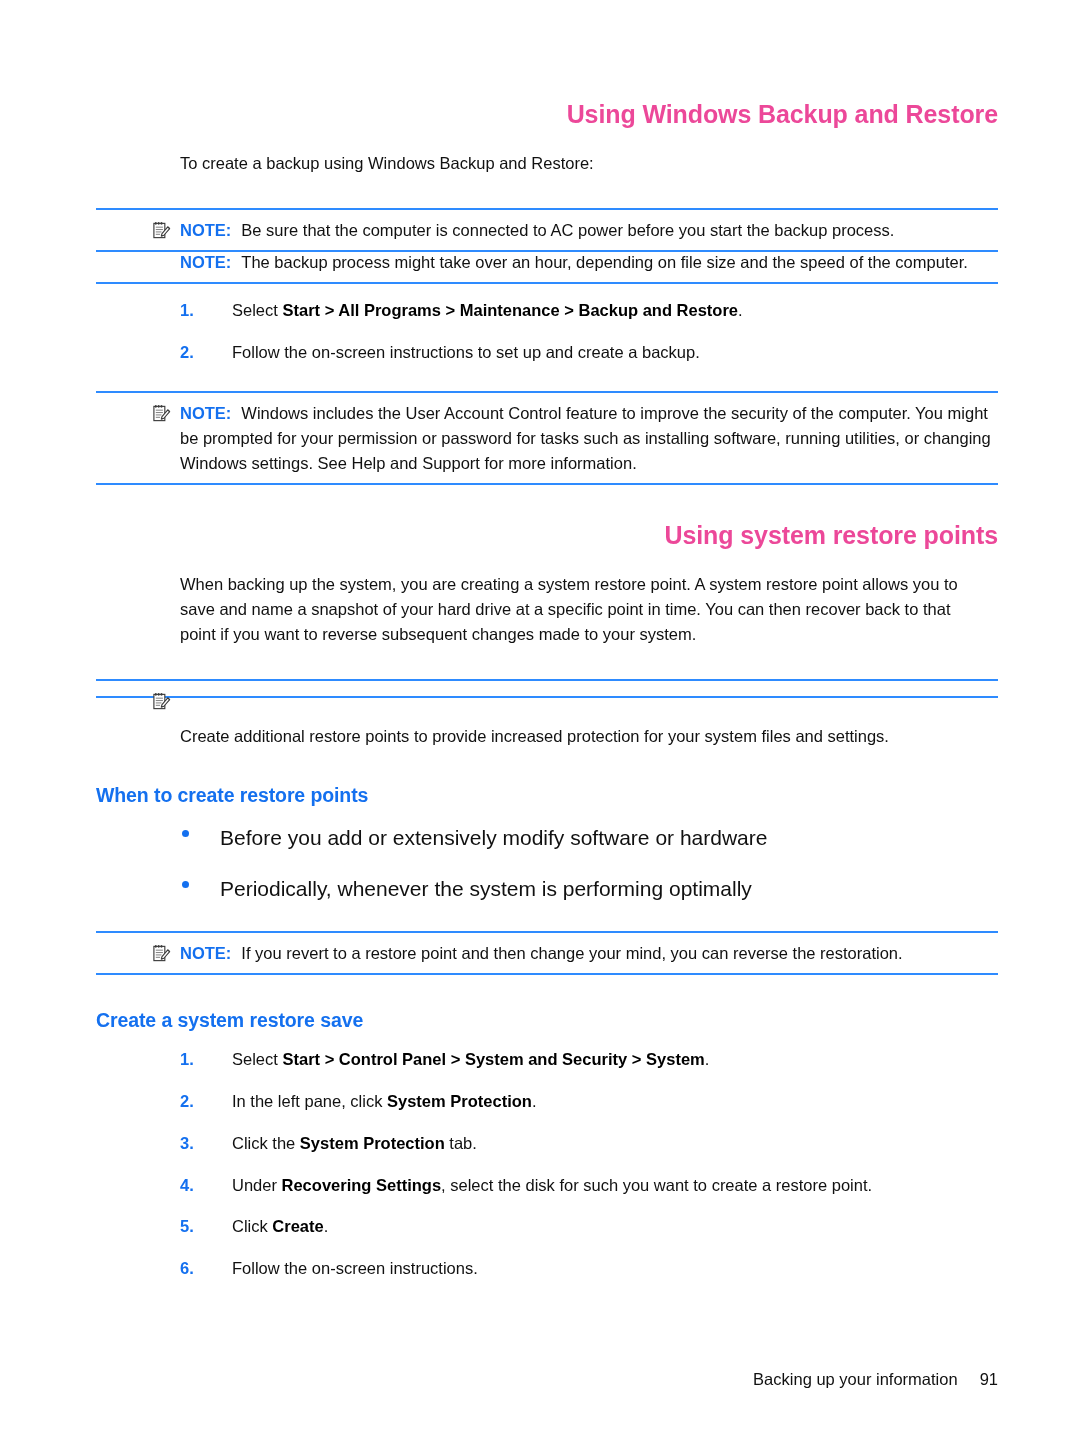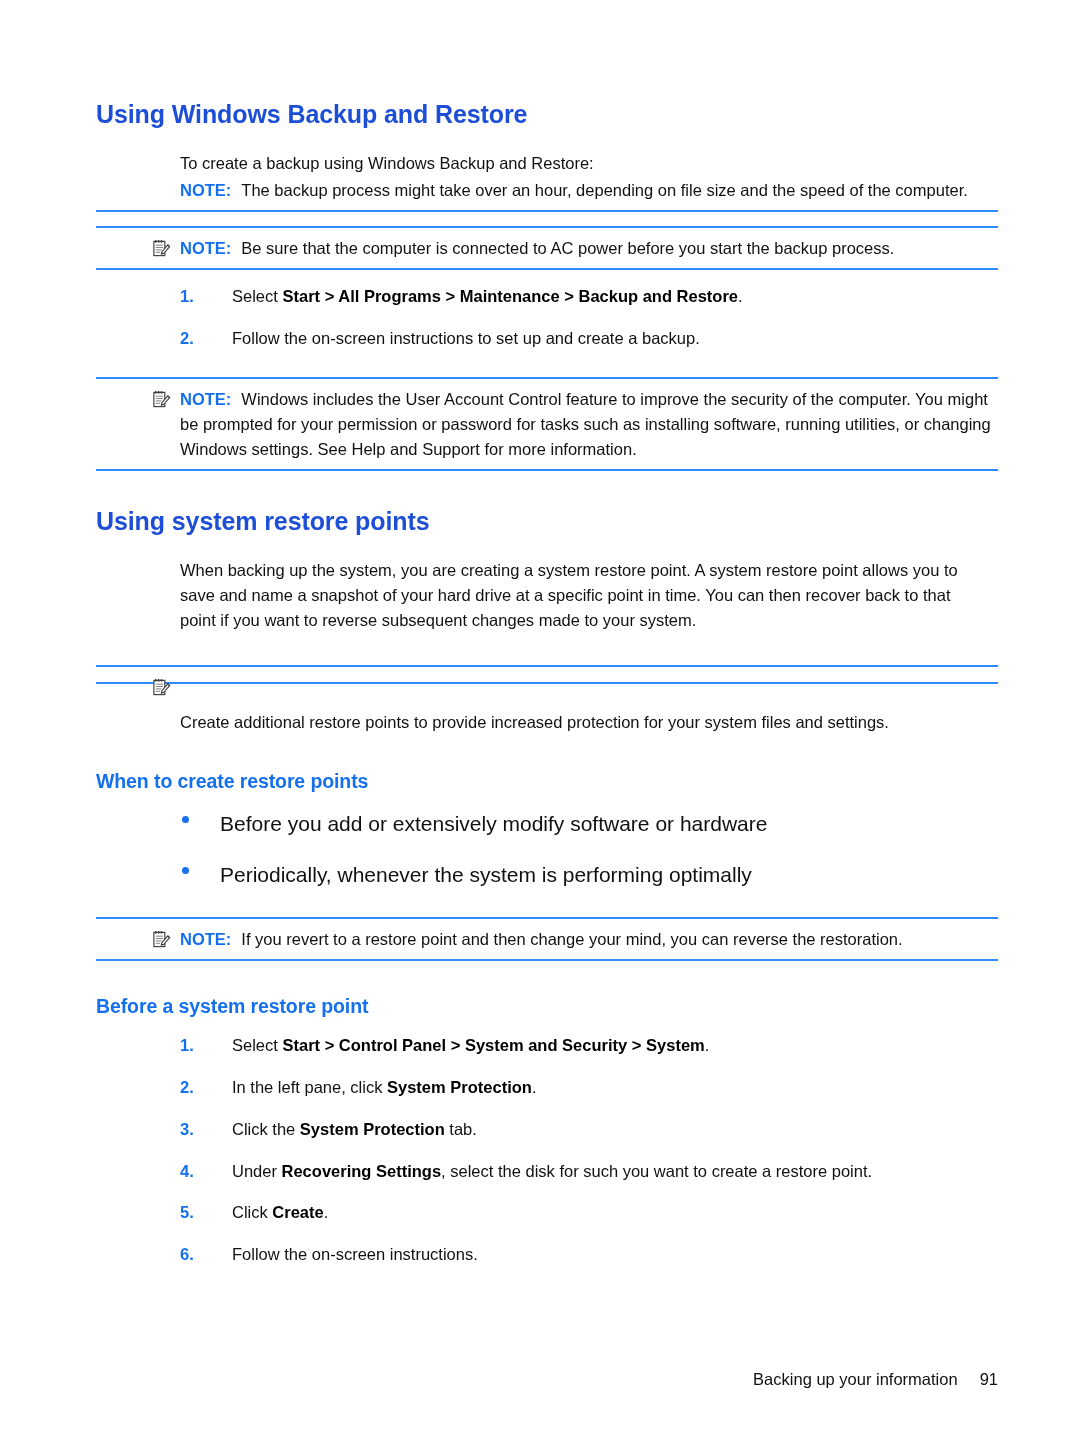--- a/index.html
+++ b/index.html
@@ -28,24 +28,25 @@
     position: absolute;
     left: 96px;
     top: 100px;
     width: 902px;
   }
 
   
   .h1 {
     font-size: 25px;
     font-weight: bold;
-    color: #1d4ed8;
+    color: #ec4899;
     letter-spacing: -0.1px;
     margin: 0 0 22px 0;
     line-height: 1.15;
+    text-align: right;
   }
   .h2 {
     font-size: 19.5px;
     font-weight: bold;
     color: #1470ef;
     letter-spacing: -0.1px;
     margin: 34px 0 16px 0;
     line-height: 1.15;
   }
   .h1.second {
@@ -163,26 +164,20 @@
 <body>
 
 <div class="page">
   <div class="content">
 
     <h1 class="h1">Using Windows Backup and Restore</h1>
 
     <p class="para">To create a backup using Windows Backup and Restore:</p>
 
     <div class="spacer-12"></div>
-
-    <div class="note joined">
-      <div class="note-body">
-        <span class="note-label">NOTE:</span><span>The backup process might take over an hour, depending on file size and the speed of the computer.</span>
-      </div>
-    </div>
 
     <div class="note">
       <span class="note-icon">
         <svg viewBox="0 0 20 20" width="19" height="19" aria-hidden="true">
           <rect x="2" y="2.5" width="11.5" height="15" fill="#ffffff" stroke="#3b3b3b" stroke-width="1.2"></rect>
           <line x1="4" y1="6.5" x2="11.5" y2="6.5" stroke="#6b6b6b" stroke-width="0.9"></line>
           <line x1="4" y1="9" x2="11.5" y2="9" stroke="#6b6b6b" stroke-width="0.9"></line>
           <line x1="4" y1="11.5" x2="10" y2="11.5" stroke="#6b6b6b" stroke-width="0.9"></line>
           <line x1="4" y1="14" x2="8.5" y2="14" stroke="#6b6b6b" stroke-width="0.9"></line>
           <rect x="3.2" y="1.2" width="1.6" height="2.6" fill="#3b3b3b"></rect>
@@ -190,20 +185,26 @@
           <rect x="9.2" y="1.2" width="1.6" height="2.6" fill="#3b3b3b"></rect>
           <path d="M10.5 13.2 L16.6 6.2 L18.6 8.0 L12.5 15.0 L9.8 15.9 Z" fill="#ffffff" stroke="#3b3b3b" stroke-width="1.2" stroke-linejoin="round"></path>
           <path d="M16.6 6.2 L18.6 8.0" stroke="#3b3b3b" stroke-width="1.2"></path>
         </svg>
       </span>
       <div class="note-body">
         <span class="note-label">NOTE:</span><span>Be sure that the computer is connected to AC power before you start the backup process.</span>
       </div>
     </div>
 
+    <div class="note joined">
+      <div class="note-body">
+        <span class="note-label">NOTE:</span><span>The backup process might take over an hour, depending on file size and the speed of the computer.</span>
+      </div>
+    </div>
+
     <ol class="olist">
       <li>
         <span class="num">1.</span>
         <span>Select </span><strong class="ui">Start &gt; All Programs &gt; Maintenance &gt; Backup and Restore</strong><span>.</span>
       </li>
       <li>
         <span class="num">2.</span>
         <span>Follow the on-screen instructions to set up and create a backup.</span>
       </li>
     </ol>
@@ -285,21 +286,21 @@
           <rect x="9.2" y="1.2" width="1.6" height="2.6" fill="#3b3b3b"></rect>
           <path d="M10.5 13.2 L16.6 6.2 L18.6 8.0 L12.5 15.0 L9.8 15.9 Z" fill="#ffffff" stroke="#3b3b3b" stroke-width="1.2" stroke-linejoin="round"></path>
           <path d="M16.6 6.2 L18.6 8.0" stroke="#3b3b3b" stroke-width="1.2"></path>
         </svg>
       </span>
       <div class="note-body">
         <span class="note-label">NOTE:</span><span>If you revert to a restore point and then change your mind, you can reverse the restoration.</span>
       </div>
     </div>
 
-    <h2 class="h2">Before a system restore point</h2>
+    <h2 class="h2">Create a system restore save</h2>
 
     <ol class="olist">
       <li>
         <span class="num">1.</span>
         <span>Select </span><strong class="ui">Start &gt; Control Panel &gt; System and Security &gt; System</strong><span>.</span>
       </li>
       <li>
         <span class="num">2.</span>
         <span>In the left pane, click </span><strong class="ui">System Protection</strong><span>.</span>
       </li>

